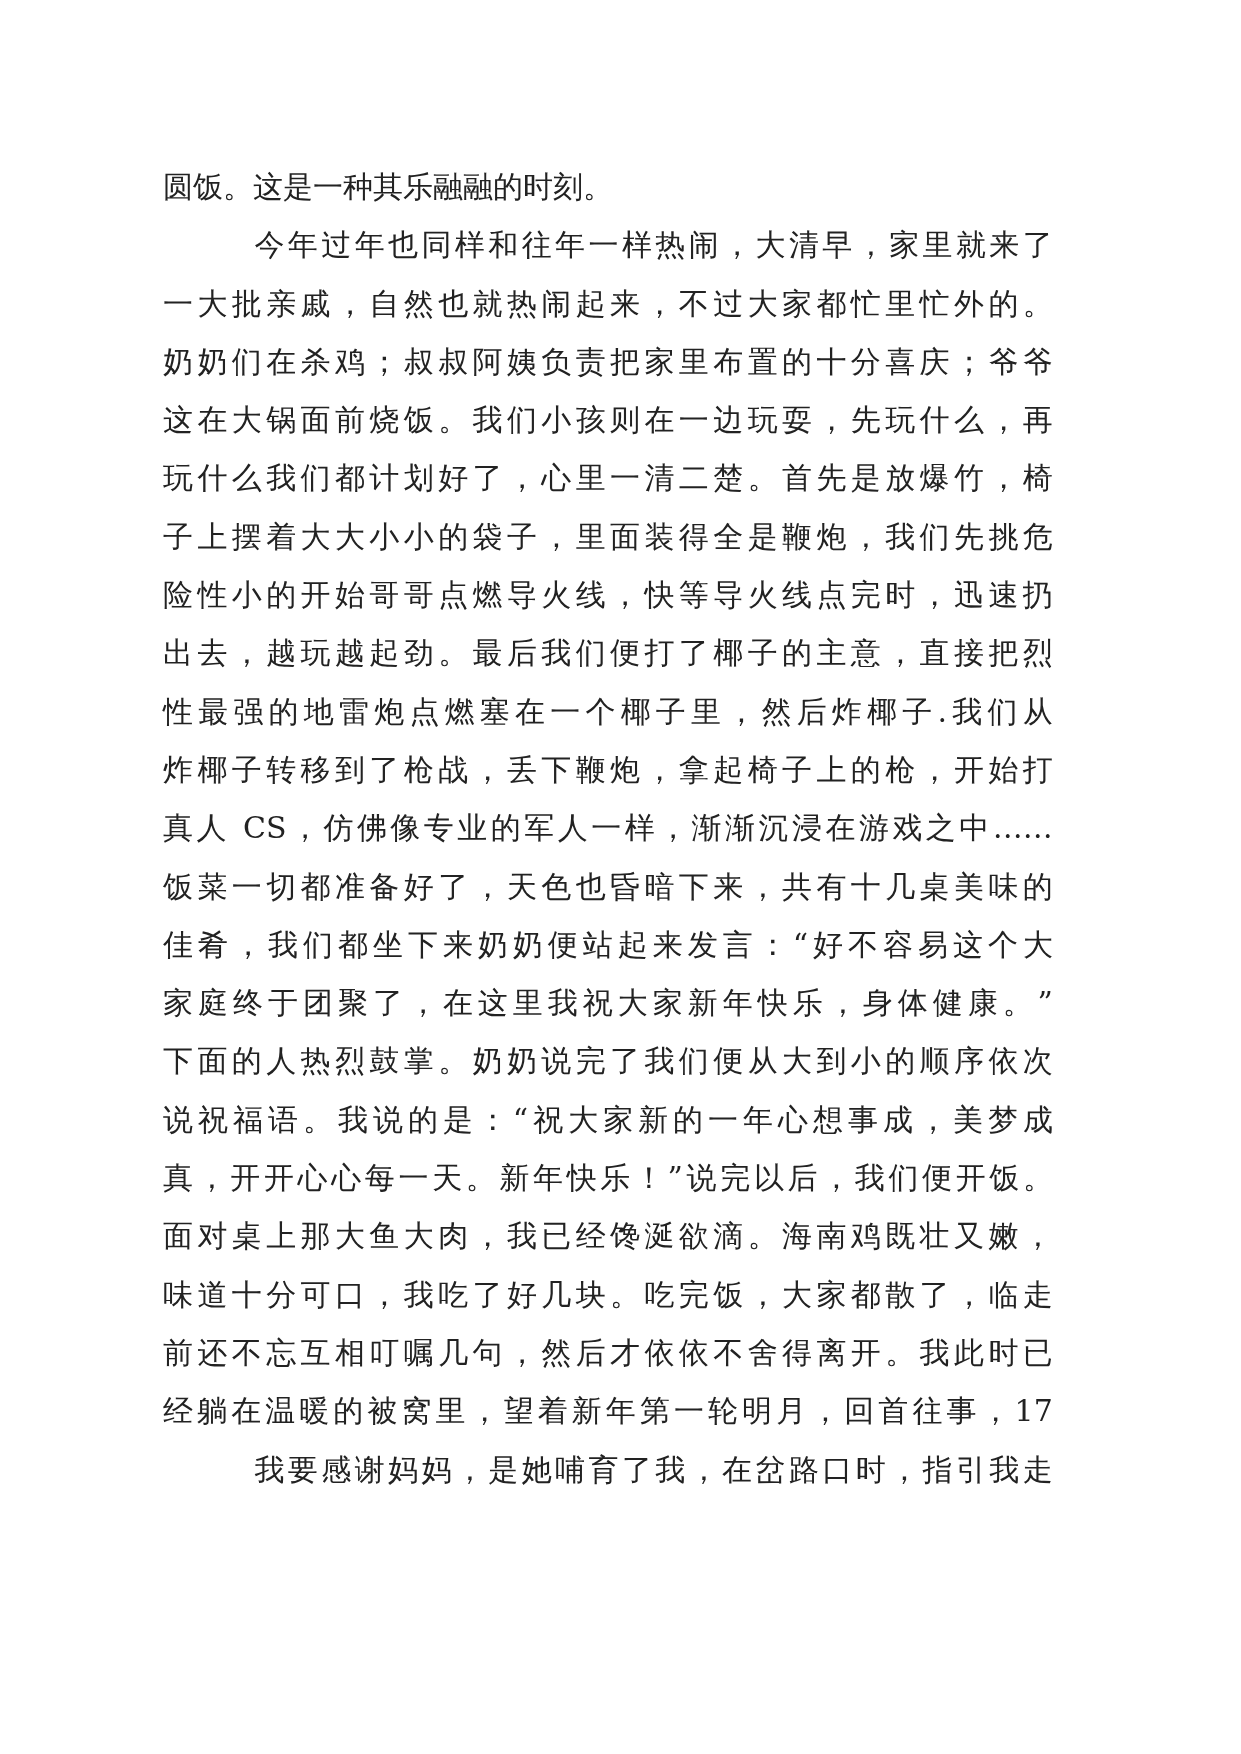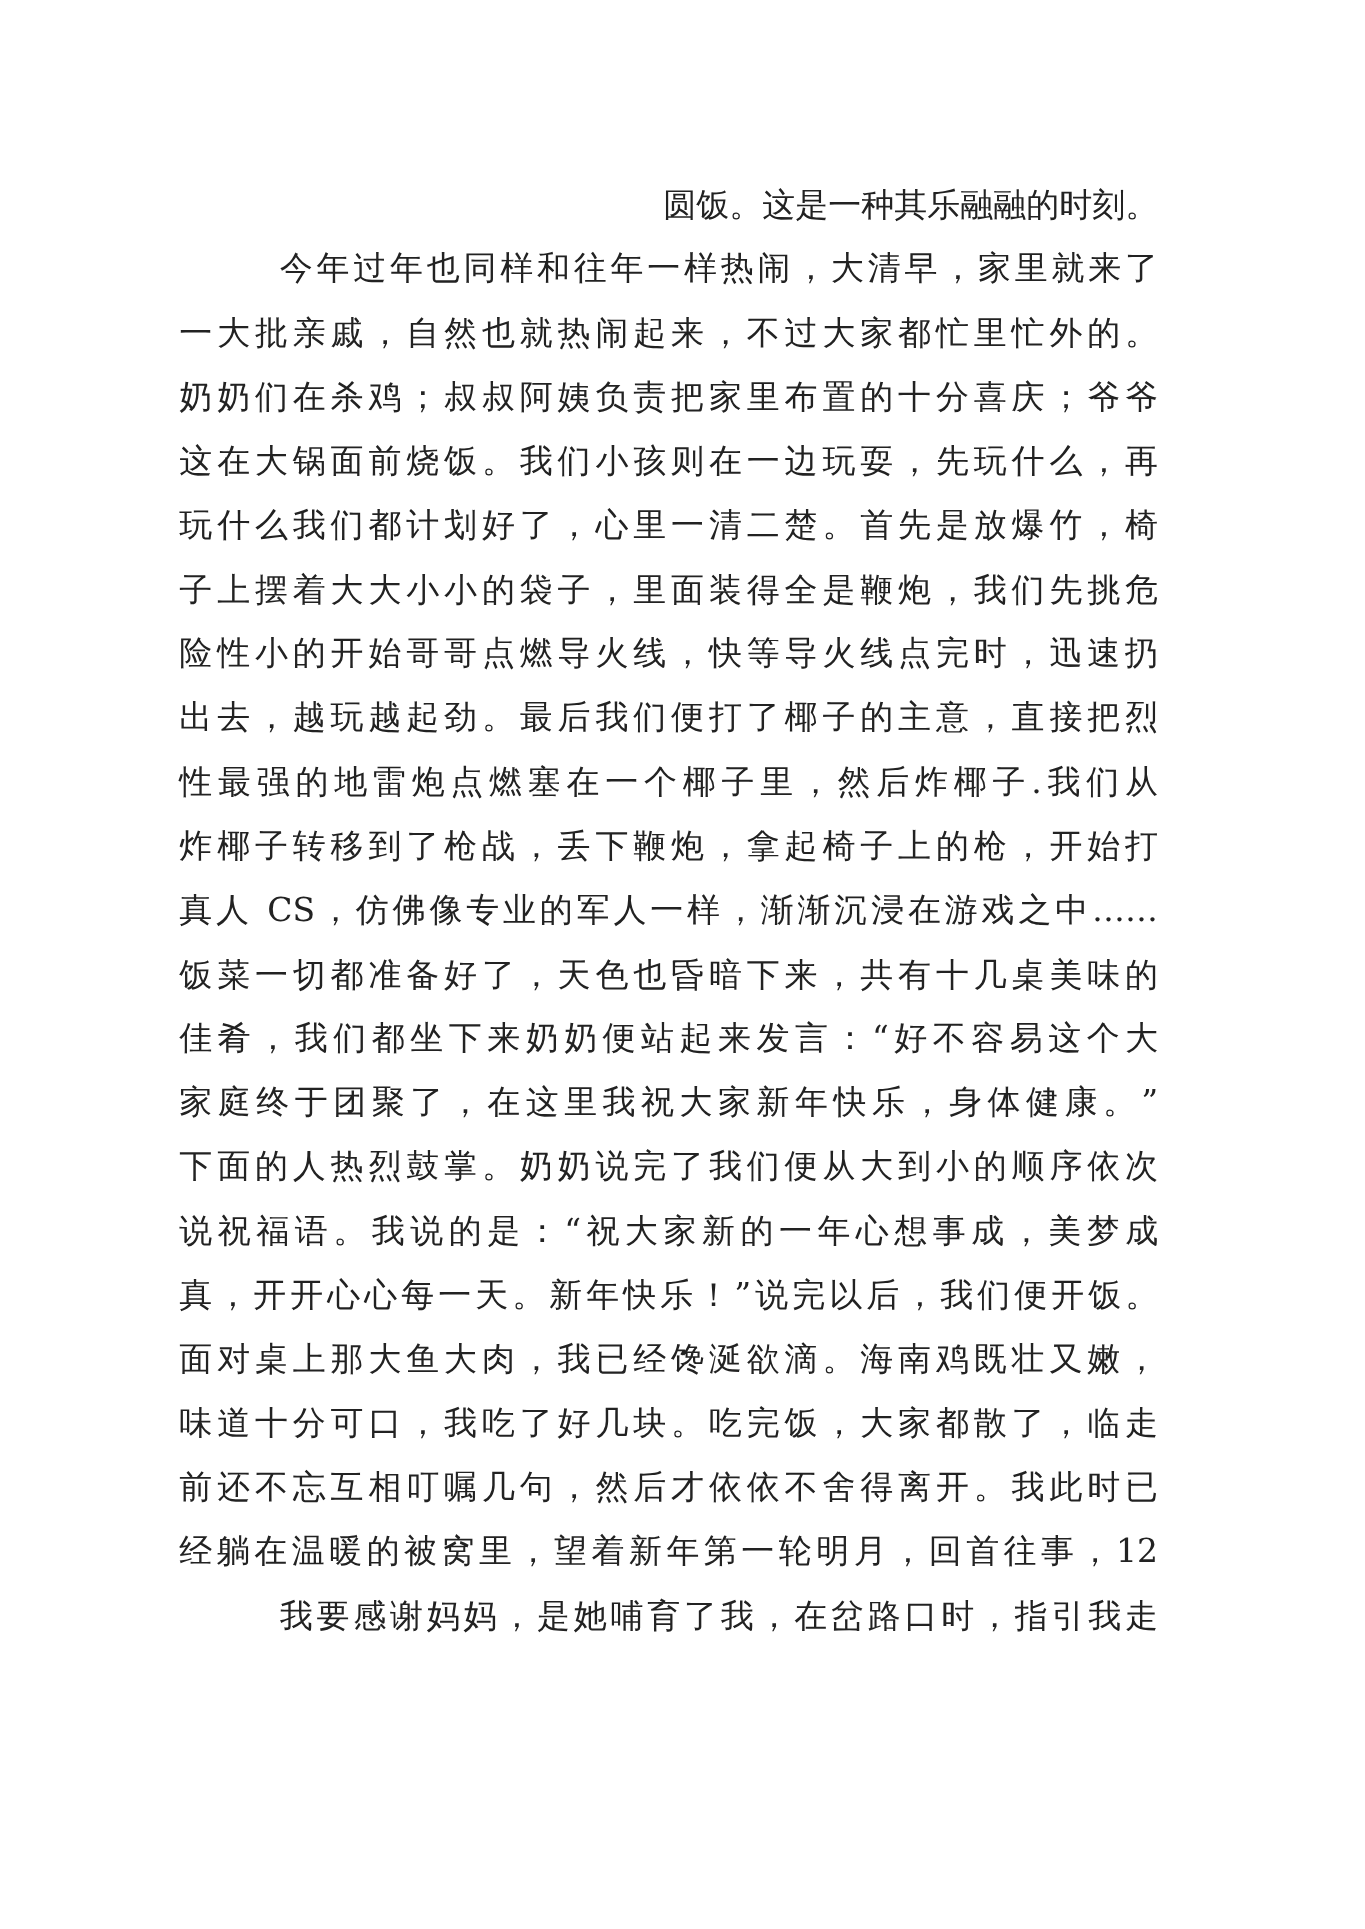--- a/index.html
+++ b/index.html
@@ -40,21 +40,21 @@
     line-height: 58.3px;
   }
   
   .line.indent::before {
     content: "";
     display: block;
     flex: 0 0 88px;
   }
   
   .line.end {
-    text-align: right;
+    text-align: left;
   }
 </style>
 </head>
 <body>
 
 <div class="page" style="background: rgb(255, 255, 255);">
   <div class="text-body" style="color: rgb(34, 34, 34);">
       <div class="line end">圆饭。这是一种其乐融融的时刻。</div>
       <div class="line fill indent">
         <span>今</span>
@@ -634,21 +634,21 @@
         <span>一</span>
         <span>轮</span>
         <span>明</span>
         <span>月</span>
         <span>，</span>
         <span>回</span>
         <span>首</span>
         <span>往</span>
         <span>事</span>
         <span>，</span>
-        <span>12</span>
+        <span>17</span>
       </div>
       <div class="line fill indent">
         <span>我</span>
         <span>要</span>
         <span>感</span>
         <span>谢</span>
         <span>妈</span>
         <span>妈</span>
         <span>，</span>
         <span>是</span>

